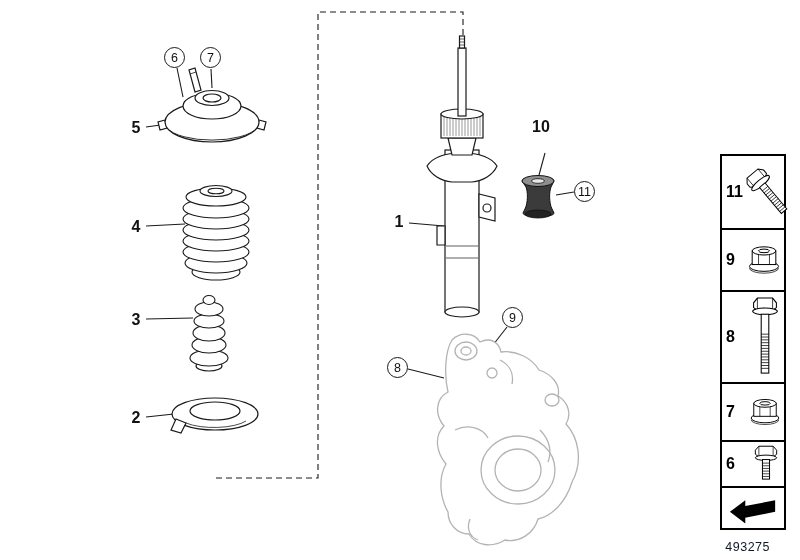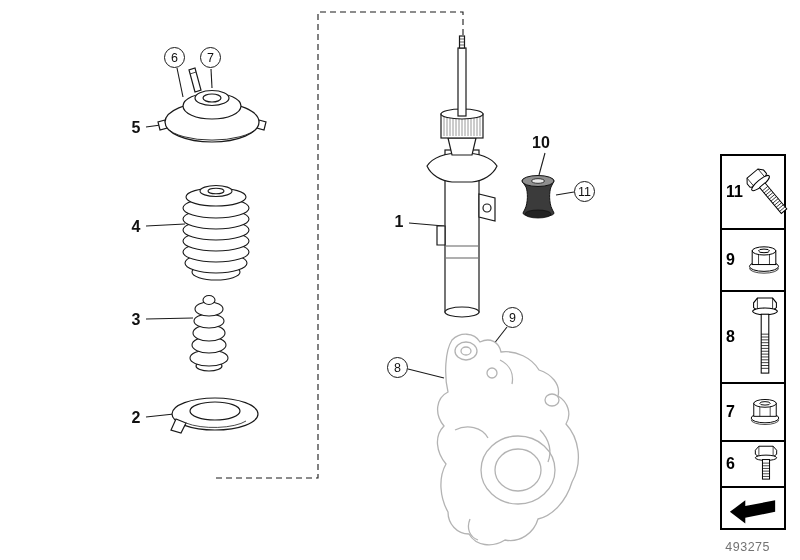--- a/index.html
+++ b/index.html
@@ -7,21 +7,21 @@
   .stage{position:relative;width:800px;height:560px;background:#fff;overflow:hidden;}
   .art{position:absolute;left:0;top:0;width:800px;height:560px;}
   .callout{position:absolute;display:flex;align-items:center;justify-content:center;color:#111;cursor:pointer;}
   .callout.plain{width:24px;height:20px;font-size:16px;font-weight:700;}
   .callout.circled{width:21px;height:21px;border:1.4px solid #1a1a1a;border-radius:50%;font-size:12.5px;background:#fff;box-sizing:border-box;}
   .legend{position:absolute;left:720px;top:154px;width:66px;}
   .legend-box{position:relative;box-sizing:border-box;width:66px;border:2px solid #000;background:#fff;display:flex;align-items:center;margin-top:-2px;cursor:pointer;}
   .legend-box:first-child{margin-top:0;}
   .legend-num{width:22px;margin-left:4px;font-size:16px;font-weight:700;color:#000;}
   .legend-icon{flex:1;display:flex;align-items:center;justify-content:center;}
-  .part-number{position:absolute;top:540px;right:30px;font-size:12.5px;color:#737373;letter-spacing:.5px;}
+  .part-number{position:absolute;top:540px;right:30px;font-size:12.5px;color:#0f172a;letter-spacing:.5px;}
 </style>
 </head>
 <body>
 
 <div class="stage">
 
   <svg class="art" viewBox="0 0 800 560">
 
     <path d="M216,478 H318 V12 H463 V36" fill="none" stroke="#1a1a1a" stroke-width="1.1" stroke-dasharray="6 4"></path>
 
@@ -123,21 +123,21 @@
 
   <div class="callout plain" style="left:387px;top:212px">1</div>
   <div class="callout plain" style="left:124px;top:408px">2</div>
   <div class="callout plain" style="left:124px;top:310px">3</div>
   <div class="callout plain" style="left:124px;top:217px">4</div>
   <div class="callout plain" style="left:124px;top:118px">5</div>
   <div class="callout circled" style="left:164px;top:47px">6</div>
   <div class="callout circled" style="left:200px;top:47px">7</div>
   <div class="callout circled" style="left:387px;top:357px">8</div>
   <div class="callout circled" style="left:502px;top:307px">9</div>
-  <div class="callout plain" style="left:529px;top:133px">10</div>
+  <div class="callout plain" style="left:529px;top:117px">10</div>
   <div class="callout circled" style="left:574px;top:181px">11</div>
 
   <div class="legend">
 
     <div class="legend-box" style="height:76px">
       <span class="legend-num">11</span>
       <span class="legend-icon">
         <svg width="50" height="64" viewBox="0 0 56 66">
           <g transform="translate(28,33) rotate(-40) translate(-17,-29)" fill="#fff" stroke="#000" stroke-width="1.1">
             <polygon points="9,2 25,2 29,7 29,12 25,15 9,15 5,12 5,7"></polygon>

